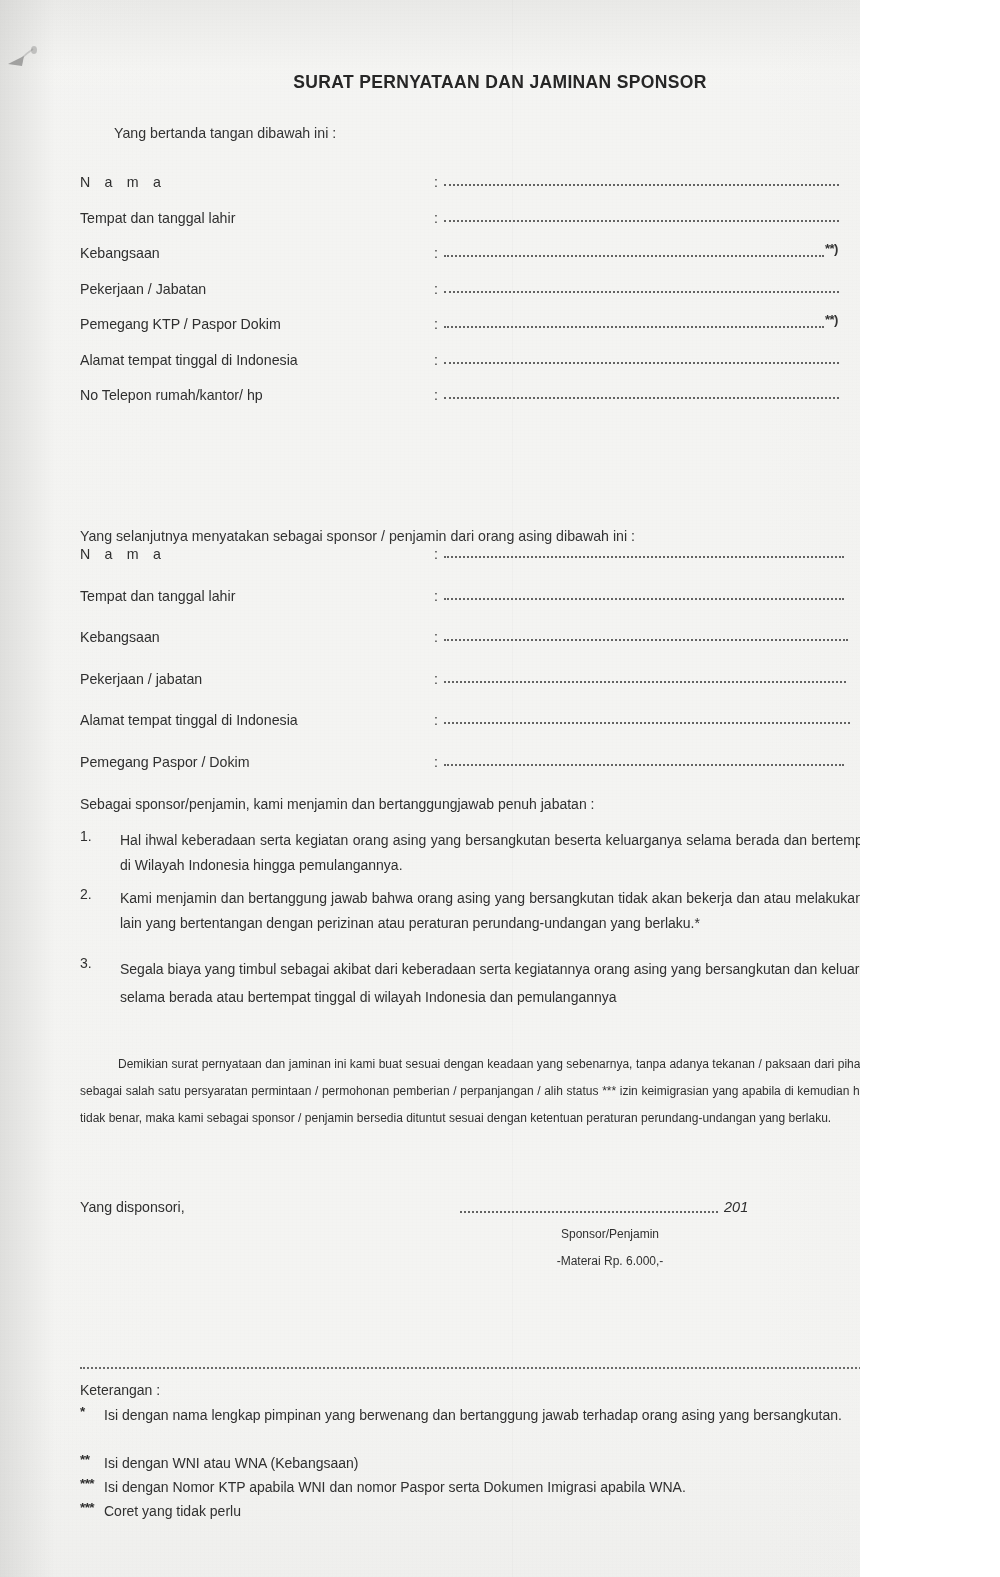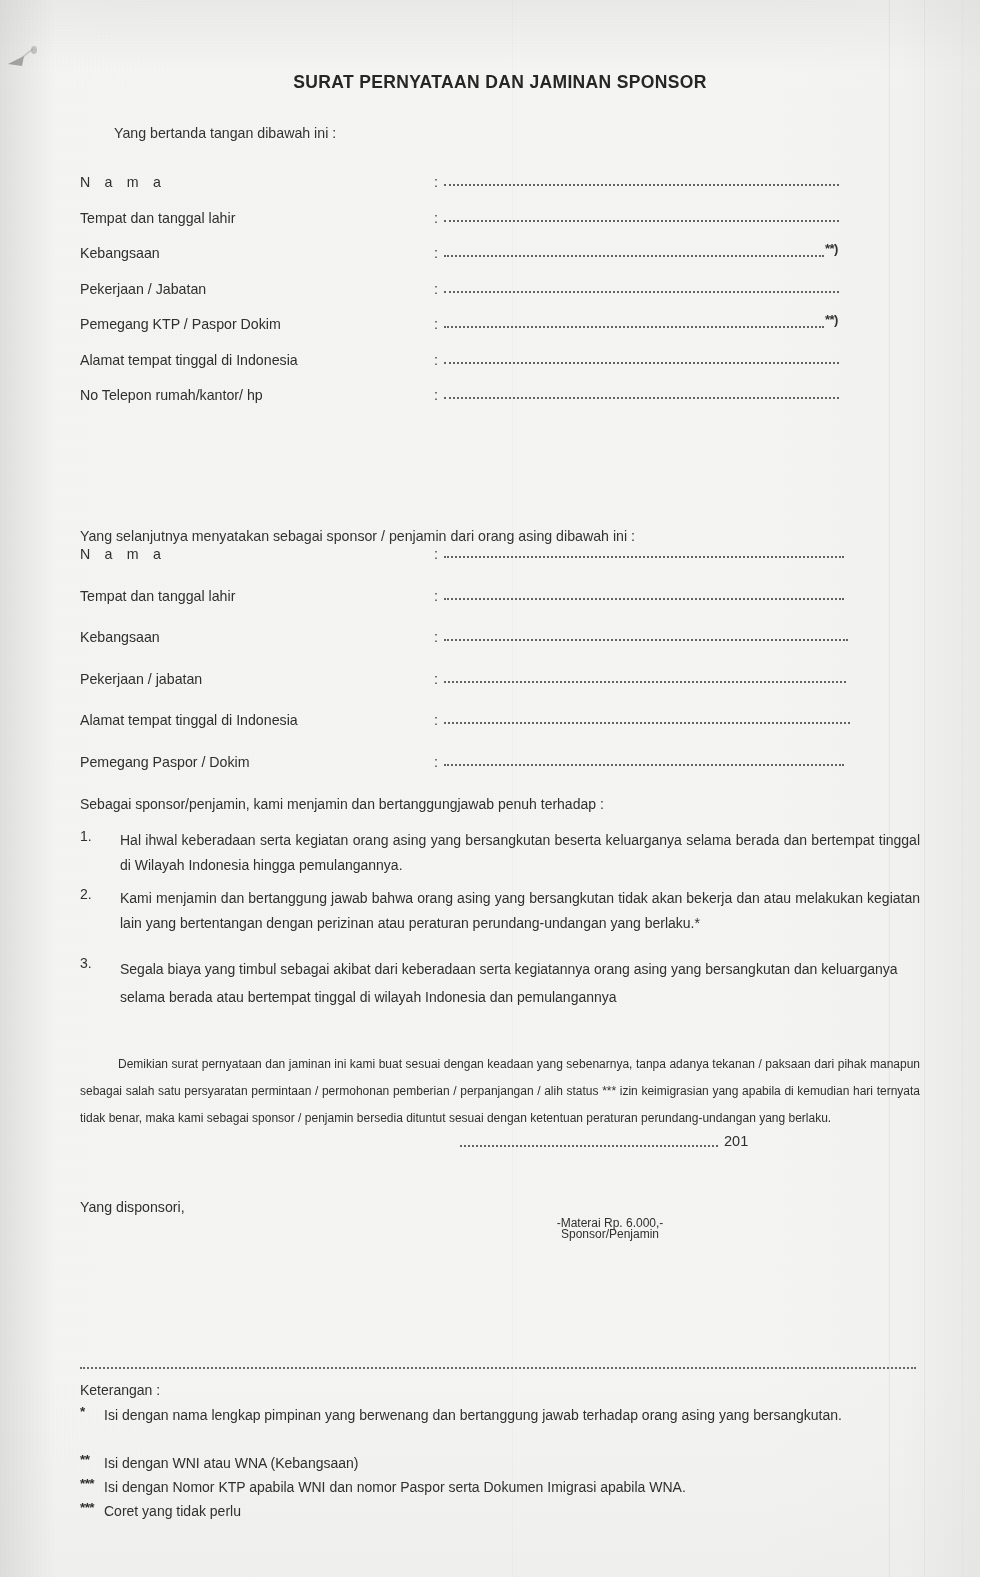--- a/index.html
+++ b/index.html
@@ -8,21 +8,21 @@
     padding: 0;
     background: #ffffff;
   }
   body {
     font-family: "Liberation Sans", sans-serif;
   }
 
   
   #page {
     position: relative;
-    width: 980px;
+    width: 860px;
     height: 1577px;
     overflow: hidden;
     background: #fef9c3;
     color: #2b2b2b;
   }
 
   
   #paper-tone {
     position: absolute;
     inset: 0;
@@ -188,23 +188,24 @@
   
   #sign-left {
     position: absolute;
     left: 80px; top: 1199px;
     font-size: 14.2px;
     color: #303030;
     white-space: nowrap;
   }
   #sign-dateline {
     position: absolute;
-    left: 460px; top: 1133px;
+    left: 460px; top: 1199px;
     width: 300px;
     height: 18px;
+    font-style: italic;
   }
   #sign-dateline .dots {
     position: absolute;
     left: 0; top: 11px;
     width: 258px;
     height: 1px;
     border-bottom: 2px dotted #4a4a4a;
     opacity: .85;
   }
   #sign-dateline .year {
@@ -216,21 +217,21 @@
   .sign-center {
     position: absolute;
     left: 460px;
     width: 300px;
     text-align: center;
     font-size: 12px;
     color: #303030;
     white-space: nowrap;
   }
   #sign-role    { top: 1227px; }
-  #sign-materai { top: 1216px; }
+  #sign-materai { top: 1254px; }
 
   
   #footer-rule {
     position: absolute;
     left: 80px; top: 1366px;
     width: 836px;
     height: 1px;
     border-bottom: 2px dotted #4b4b4b;
     opacity: .82;
   }
@@ -351,21 +352,21 @@
           <div class="field-colon">:</div>
           <div class="field-dots" style="width: 406px;"></div>
         </div>
         <div class="field-row" style="top: 753.5px;">
           <div class="field-label">Pemegang Paspor / Dokim</div>
           <div class="field-colon">:</div>
           <div class="field-dots" style="width: 400px;"></div>
         </div>
       </div>
 
-    <div class="body-text" id="sponsor-intro">Sebagai sponsor/penjamin, kami menjamin dan bertanggungjawab penuh terhadap :</div>
+    <div class="body-text" id="sponsor-intro">Sebagai sponsor/penjamin, kami menjamin dan bertanggungjawab penuh jabatan :</div>
 
     <div id="guarantee-list">
         <div class="list-item" style="top: 828px;">
           <div class="list-num">1.</div>
           <div class="list-body">Hal ihwal keberadaan serta kegiatan orang asing yang bersangkutan beserta keluarganya selama berada dan bertempat tinggal di Wilayah Indonesia hingga pemulangannya.</div>
         </div>
         <div class="list-item" style="top: 886px;">
           <div class="list-num">2.</div>
           <div class="list-body">Kami menjamin dan bertanggung jawab bahwa orang asing yang bersangkutan tidak akan bekerja dan atau melakukan kegiatan lain yang bertentangan dengan perizinan atau peraturan perundang-undangan yang berlaku.*</div>
         </div>

